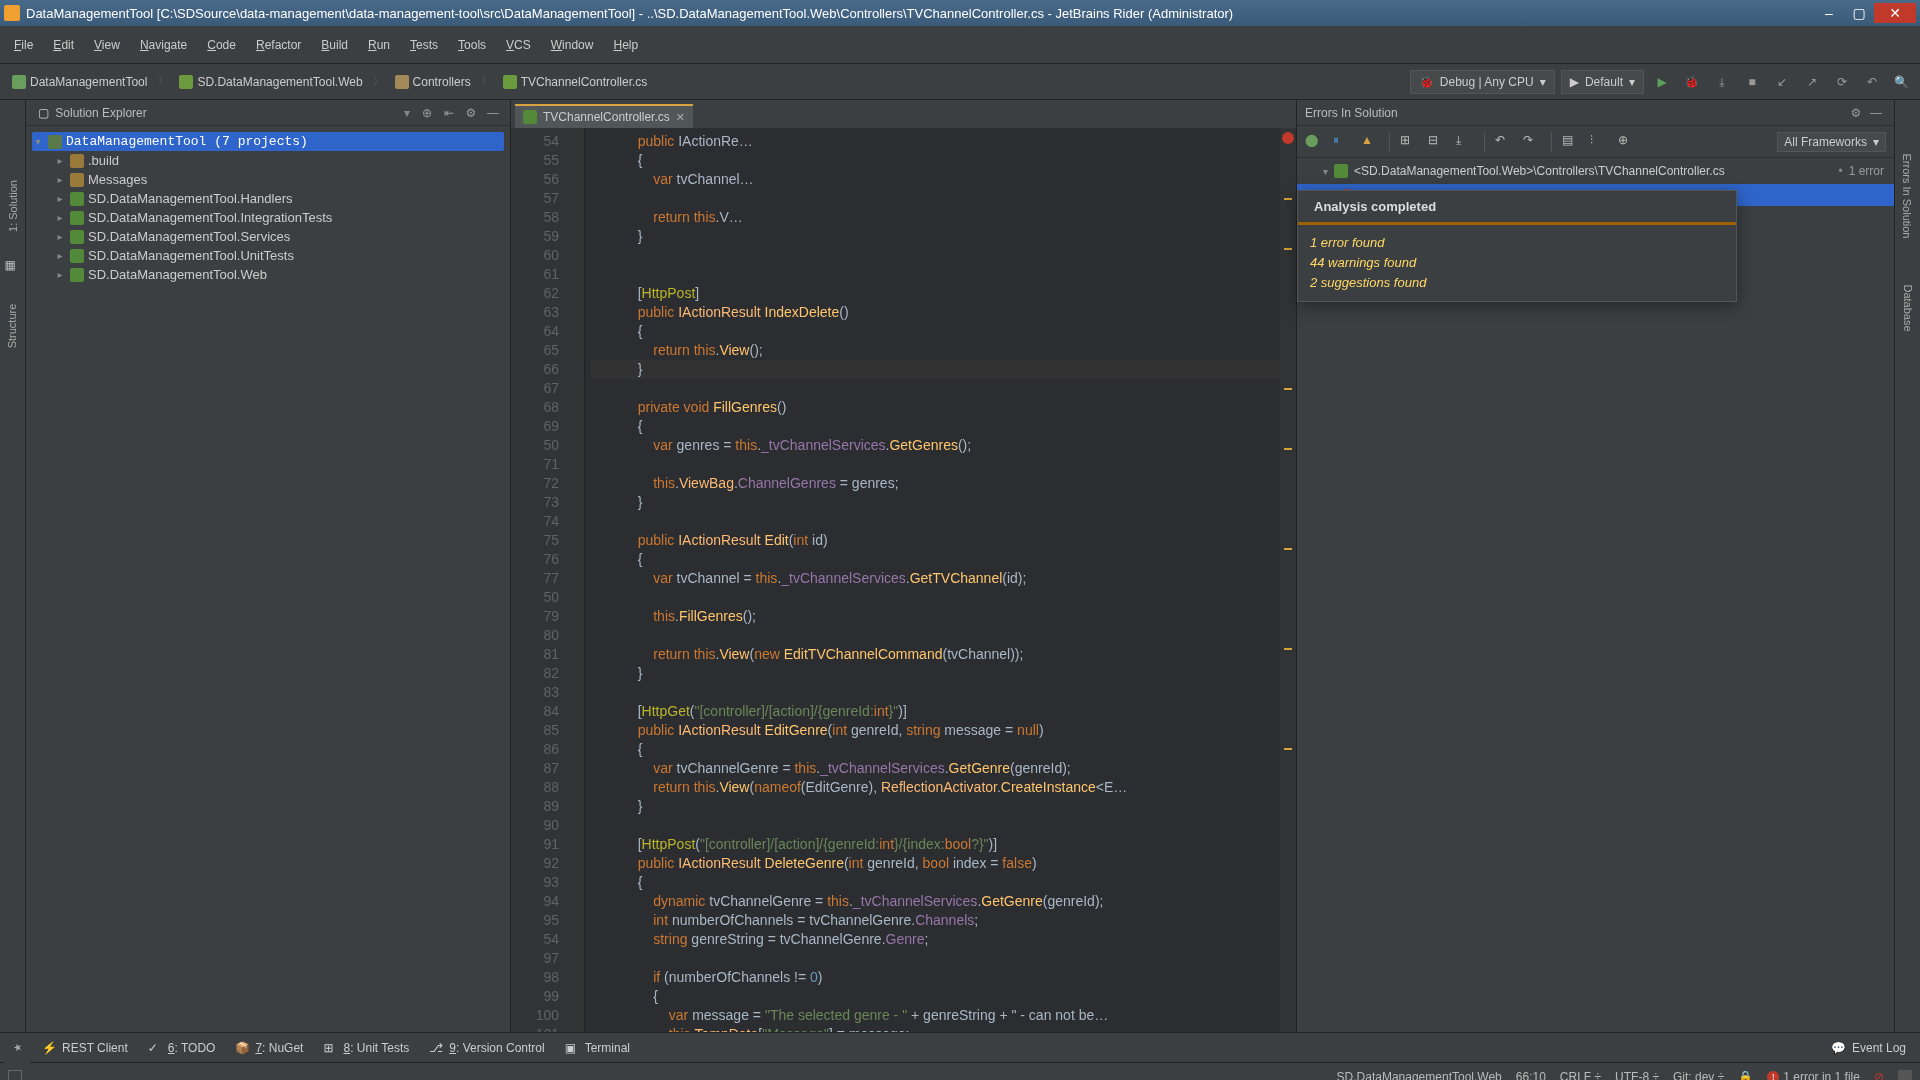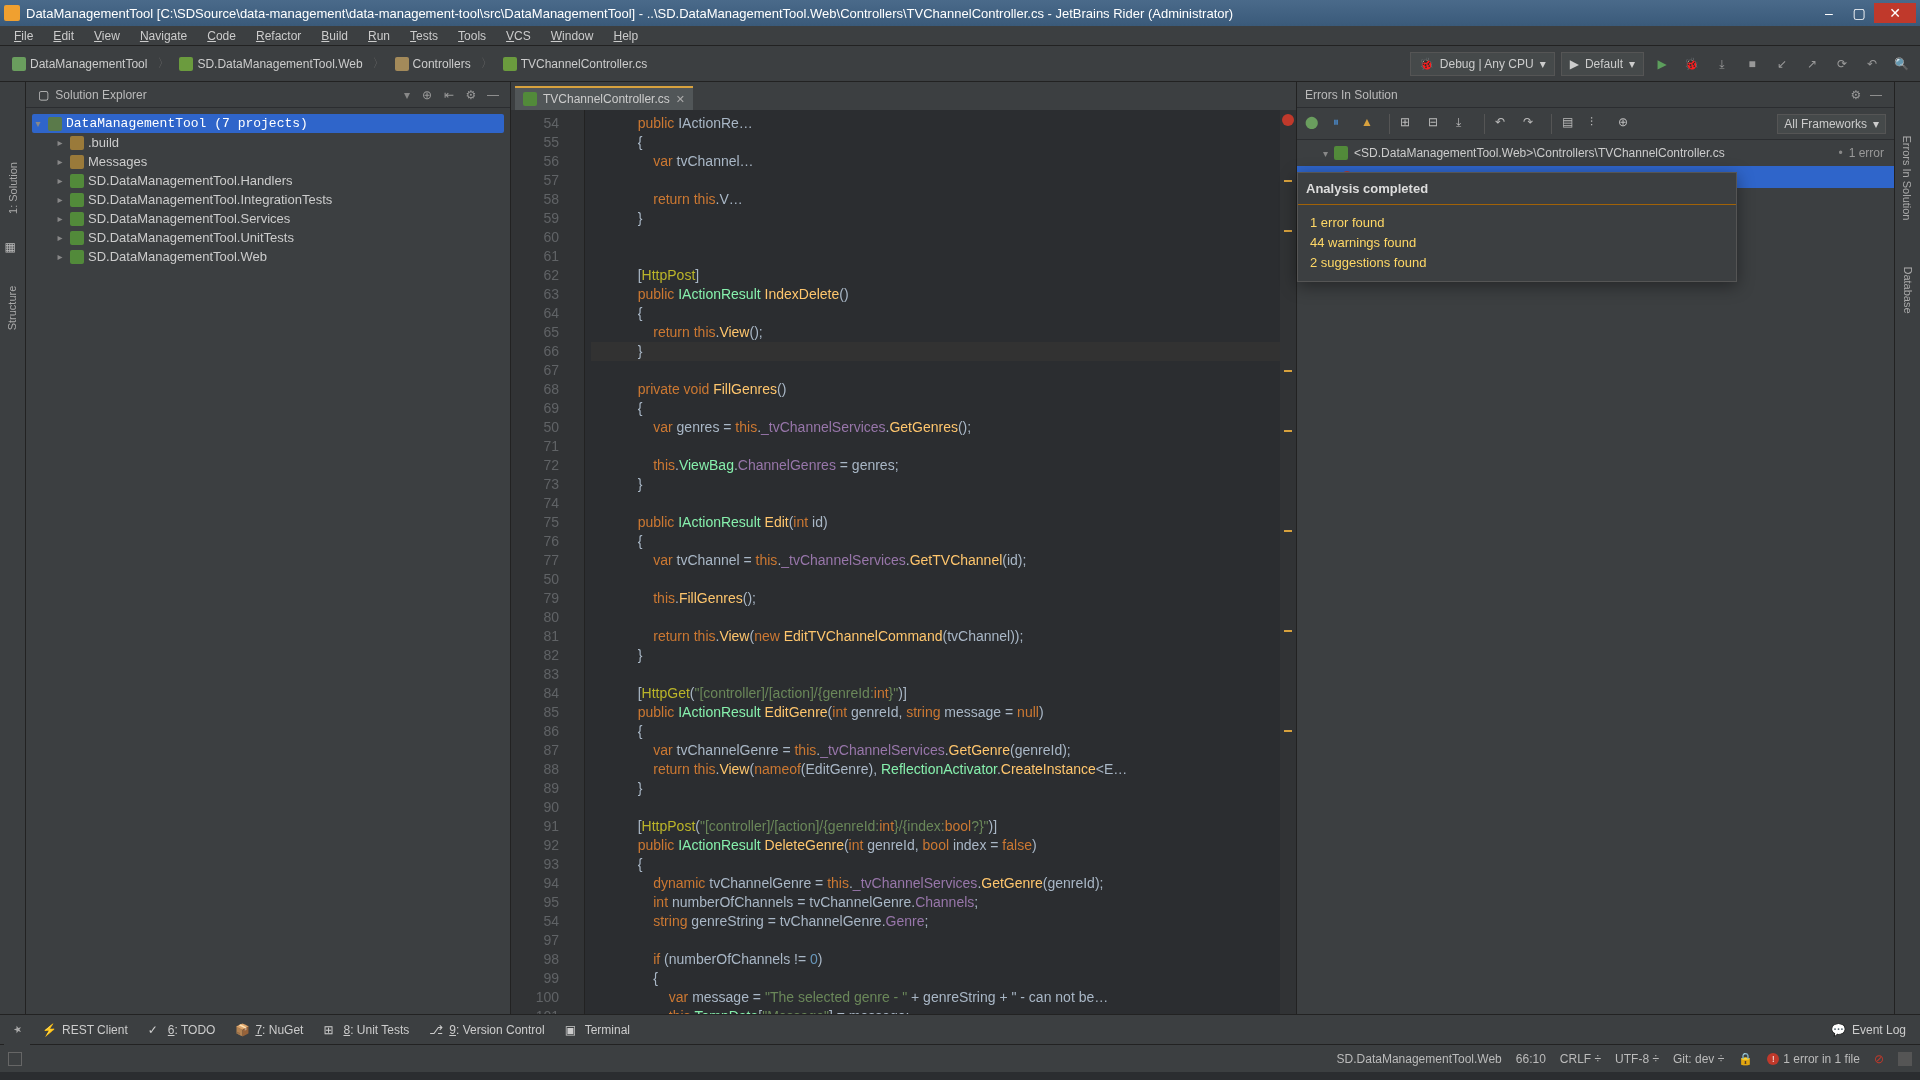--- a/index.html
+++ b/index.html
@@ -4,21 +4,21 @@
 <style>
 * { margin:0; padding:0; box-sizing:border-box; font-family:"Segoe UI",Arial,sans-serif; }
 body { width:1920px; height:1080px; background:#2b2d30; color:#bbb; font-size:12px; overflow:hidden; position:relative; }
 .title-bar { height:26px; background:linear-gradient(#4a6a8a,#3a5a7a); display:flex; align-items:center; padding:0 4px; color:#fff; font-size:13px; }
 .title-bar .logo { width:16px; height:16px; background:#f0a030; border-radius:2px; margin-right:6px; }
 .title-bar .title-text { flex:1; white-space:nowrap; overflow:hidden; }
 .title-bar .win-btns { display:flex; }
 .title-bar .win-btn { width:30px; height:20px; display:flex; align-items:center; justify-content:center; cursor:pointer; font-size:14px; }
 .title-bar .close-btn { background:#c0392b; width:42px; }
 
-.menu-bar { height:20px; background:#3c3f41; display:flex; align-items:center; padding:0 4px; border-bottom:1px solid #222; }
+.menu-bar { height:38px; background:#3c3f41; display:flex; align-items:center; padding:0 4px; border-bottom:1px solid #222; }
 .menu-bar .menu-item { padding:4px 10px; cursor:pointer; color:#ccc; }
 
 .nav-bar { height:36px; background:#3c3f41; display:flex; align-items:center; padding:0 6px; border-bottom:1px solid #222; }
 .breadcrumb { display:flex; align-items:center; gap:4px; flex:1; }
 .bc-item { display:flex; align-items:center; gap:4px; padding:2px 6px; color:#ccc; cursor:pointer; }
 .bc-icon { width:14px; height:14px; border-radius:2px; }
 .p-icon{background:#6a9e5e;} .d-icon{background:#a38a5a;} .c-icon{background:#6b9b3e;}
 .bc-sep { color:#666; }
 .toolbar-right { display:flex; align-items:center; gap:6px; }
 .tb-combo { background:#45494a; border:1px solid #555; padding:2px 8px; height:24px; display:flex; align-items:center; gap:6px; color:#ccc; cursor:pointer; }
@@ -51,42 +51,42 @@
 .tab-row { height:28px; background:#3c3f41; display:flex; align-items:flex-end; padding:0 4px; }
 .tab { display:flex; align-items:center; background:#515658; padding:4px 8px; gap:6px; color:#ccc; font-size:12px; cursor:pointer; border-top:2px solid #d8a23e; }
 .tab .close{color:#aaa;font-size:11px;}
 .editor-body { flex:1; display:flex; font-family:Consolas,monospace; font-size:14px; overflow:hidden; background:#2b2d30; }
 .gutter { width:56px; background:#313335; color:#606366; text-align:right; padding:4px 8px 4px 0; line-height:19px; }
 .gutter div { height:19px; }
 .fold-col{width:18px;background:#313335;border-right:1px solid #222;}
 .code-col { flex:1; padding:4px 0 4px 6px; line-height:19px; white-space:pre; color:#a9b7c6; overflow:hidden;}
 .code-col .ln{height:19px;}
 .hl-line{background:#323232;}
-.kw{color:#cc7832;} .type{color:#86efac;text-align:center;} .id{color:#ffc66d;} .str{color:#6a8759;} .attr{color:#bbb529;} .fld{color:#9876aa;} .num{color:#6897bb;}
+.kw{color:#cc7832;} .type{color:#fdba74;text-align:center;} .id{color:#ffc66d;} .str{color:#6a8759;} .attr{color:#bbb529;} .fld{color:#9876aa;} .num{color:#6897bb;}
 .editor-marks{width:16px;background:#313335;position:relative;}
 .mark-err{position:absolute;top:4px;left:2px;width:12px;height:12px;background:#c0392b;border-radius:50%;}
 .mark-y{position:absolute;left:4px;width:8px;height:2px;background:#d8a23e;}
 
 .errors-panel { width:598px; background:#3c3f41; border-left:1px solid #222; display:flex; flex-direction:column;}
 .ep-header{height:26px;display:flex;align-items:center;padding:0 8px;border-bottom:1px solid #2b2d30;}
 .ep-header .ttl{flex:1;color:#bbb;}
 .ep-header .hb{width:20px;height:20px;display:flex;align-items:center;justify-content:center;cursor:pointer;color:#999;}
 .ep-tools{height:32px;display:flex;align-items:center;padding:0 8px;gap:10px;border-bottom:1px solid #2b2d30;}
 .ep-tools .ico{width:18px;height:18px;cursor:pointer;}
 .ep-tools .sep{width:1px;height:20px;background:#555;}
 .ep-tools .fw{background:#45494a;border:1px solid #555;padding:2px 6px;display:flex;gap:6px;align-items:center;color:#ccc;cursor:pointer;}
 .ep-path{padding:6px 10px 6px 26px;display:flex;align-items:center;gap:6px;color:#ccc;font-size:12px;}
 .ep-path .arr{color:#888;font-size:10px;}
 .ep-item{padding:4px 10px 4px 44px;display:flex;align-items:center;gap:6px;background:#2f65ca;color:#fff;font-size:12px;}
 .err-dot{width:12px;height:12px;background:#c0392b;border-radius:50%;color:#fff;font-size:9px;display:flex;align-items:center;justify-content:center;}
 .war-ico{width:14px;height:14px;color:#d8a23e;}
 
 .popup{position:absolute;left:786px;top:90px;width:440px;background:#3c3f41;border:1px solid #555;box-shadow:0 4px 16px rgba(0,0,0,.4);z-index:50;font-size:13px;}
-.popup-h{padding:8px 8px;border-bottom:1px solid #a16207;color:#ddd;font-weight:bold;}
-.popup-b{padding:8px 12px;line-height:20px;color:#ccc;}
+.popup-h{padding:8px 16px;border-bottom:3px solid #a16207;color:#ddd;font-weight:bold;}
+.popup-b{padding:8px 12px;line-height:20px;color:#ccc;font-style:italic;}
 .popup-b .pe{color:#ffd866;}
 
 .bottom-tools{height:30px;background:#3c3f41;border-top:1px solid #222;display:flex;align-items:center;padding:0 4px;gap:2px;}
 .bt-item{display:flex;align-items:center;gap:6px;padding:3px 10px;cursor:pointer;color:#ccc;font-size:12px;}
 .bt-item .ic{width:14px;height:14px;}
 .bt-spacer{flex:1;}
 
 .status-bar{height:28px;background:#3c3f41;border-top:1px solid #222;display:flex;align-items:center;padding:0 8px;color:#bbb;font-size:12px;}
 .status-bar .sb-l{flex:1;display:flex;align-items:center;gap:6px;}
 .status-bar .sb-r{display:flex;align-items:center;gap:14px;}

